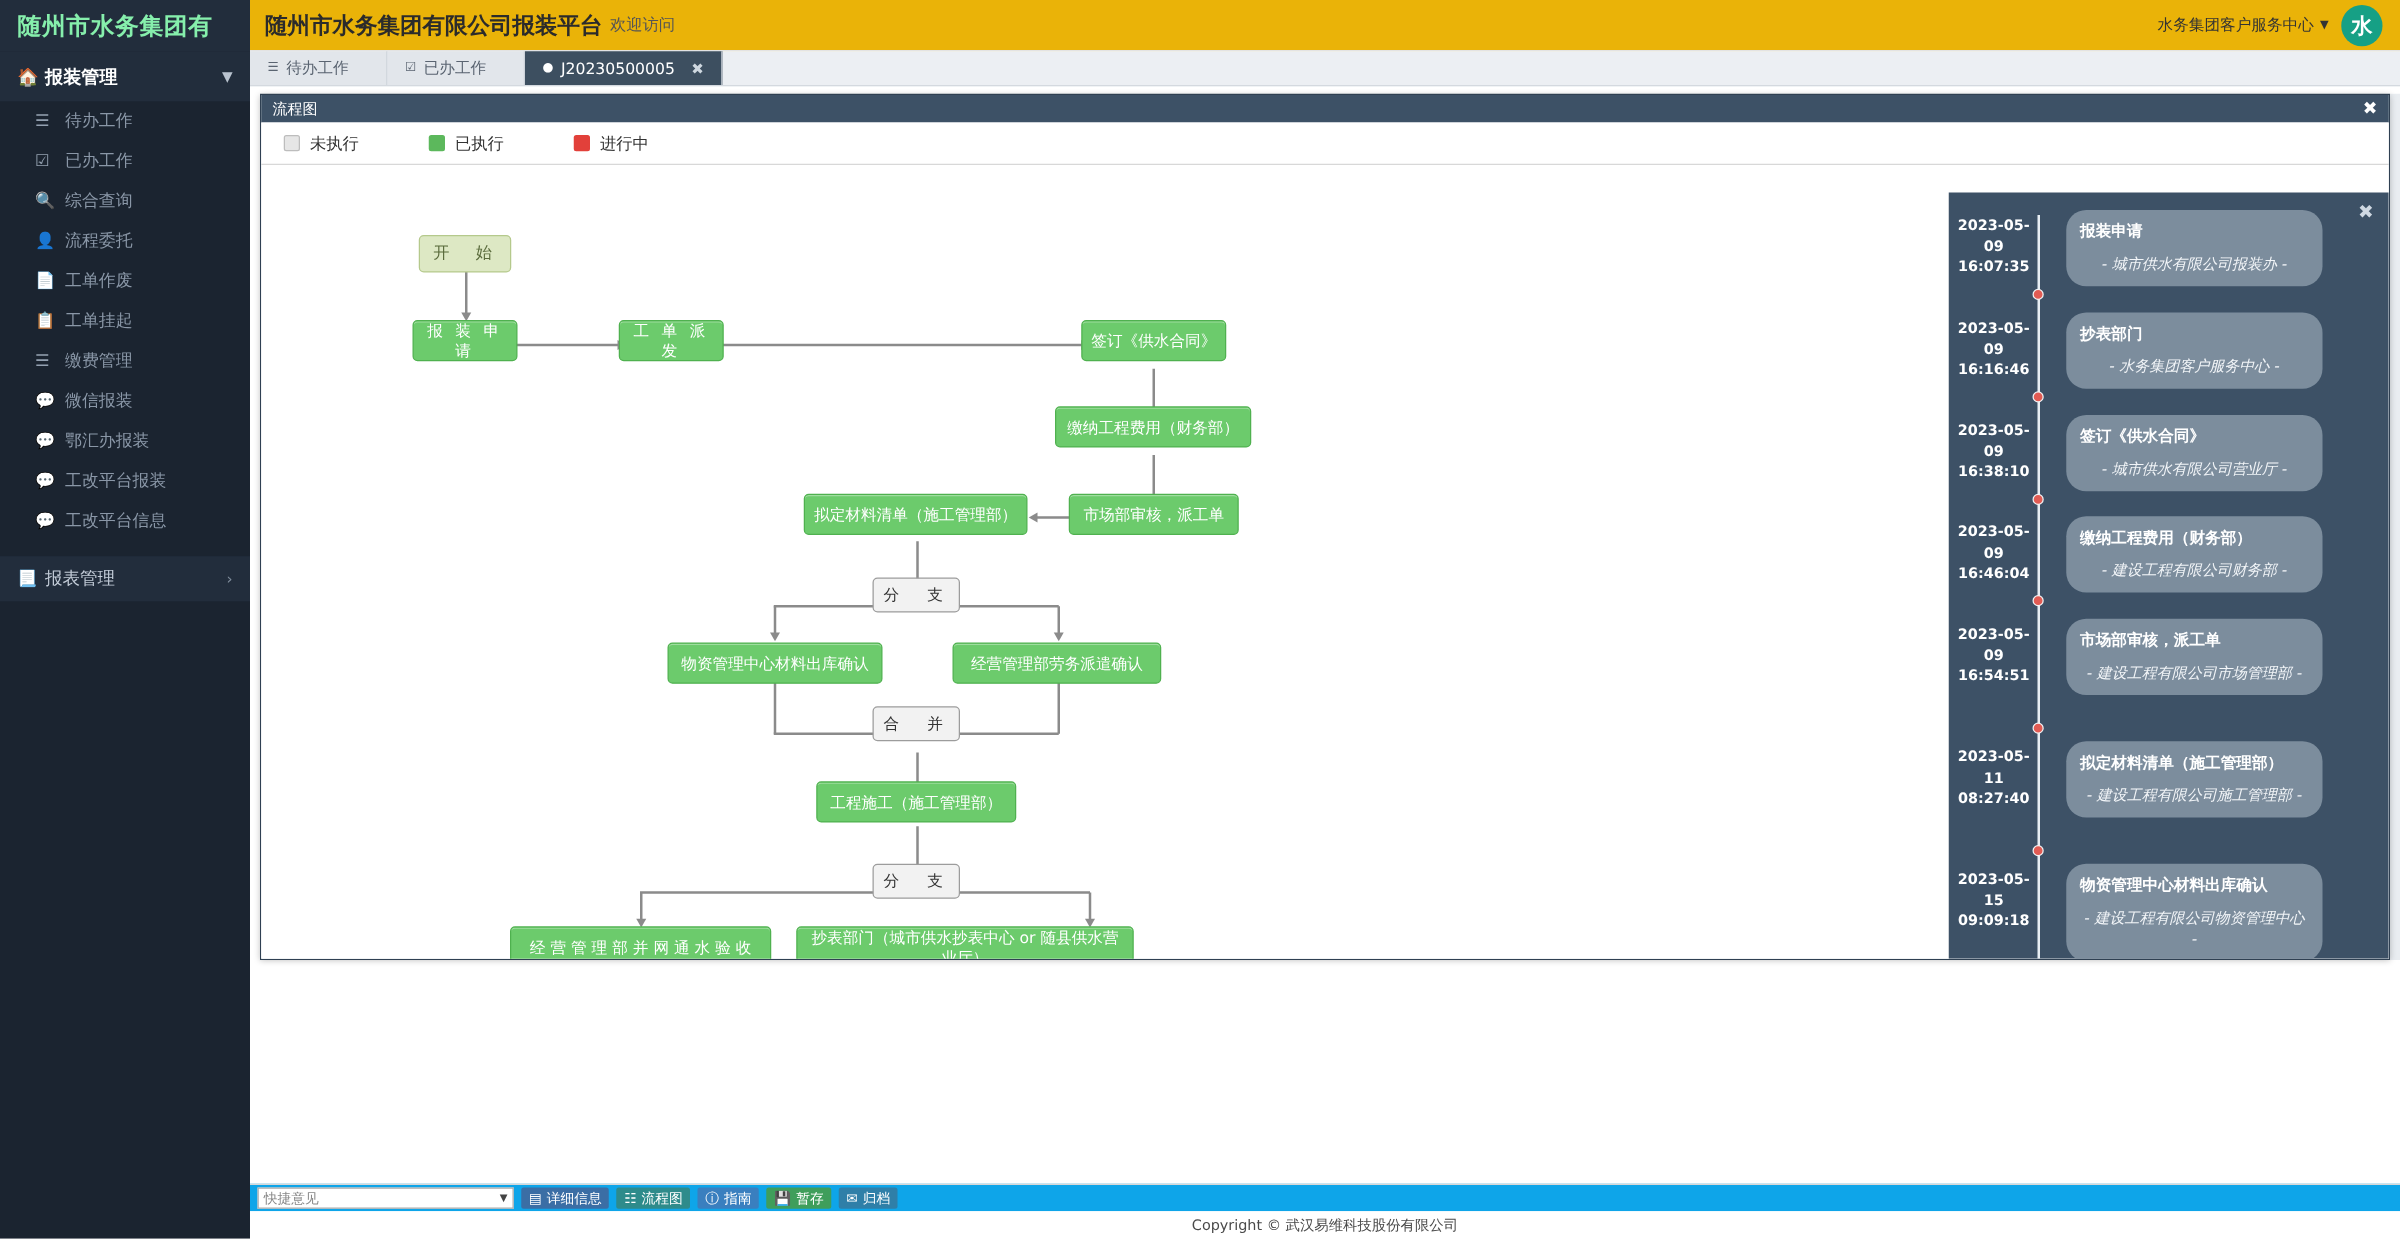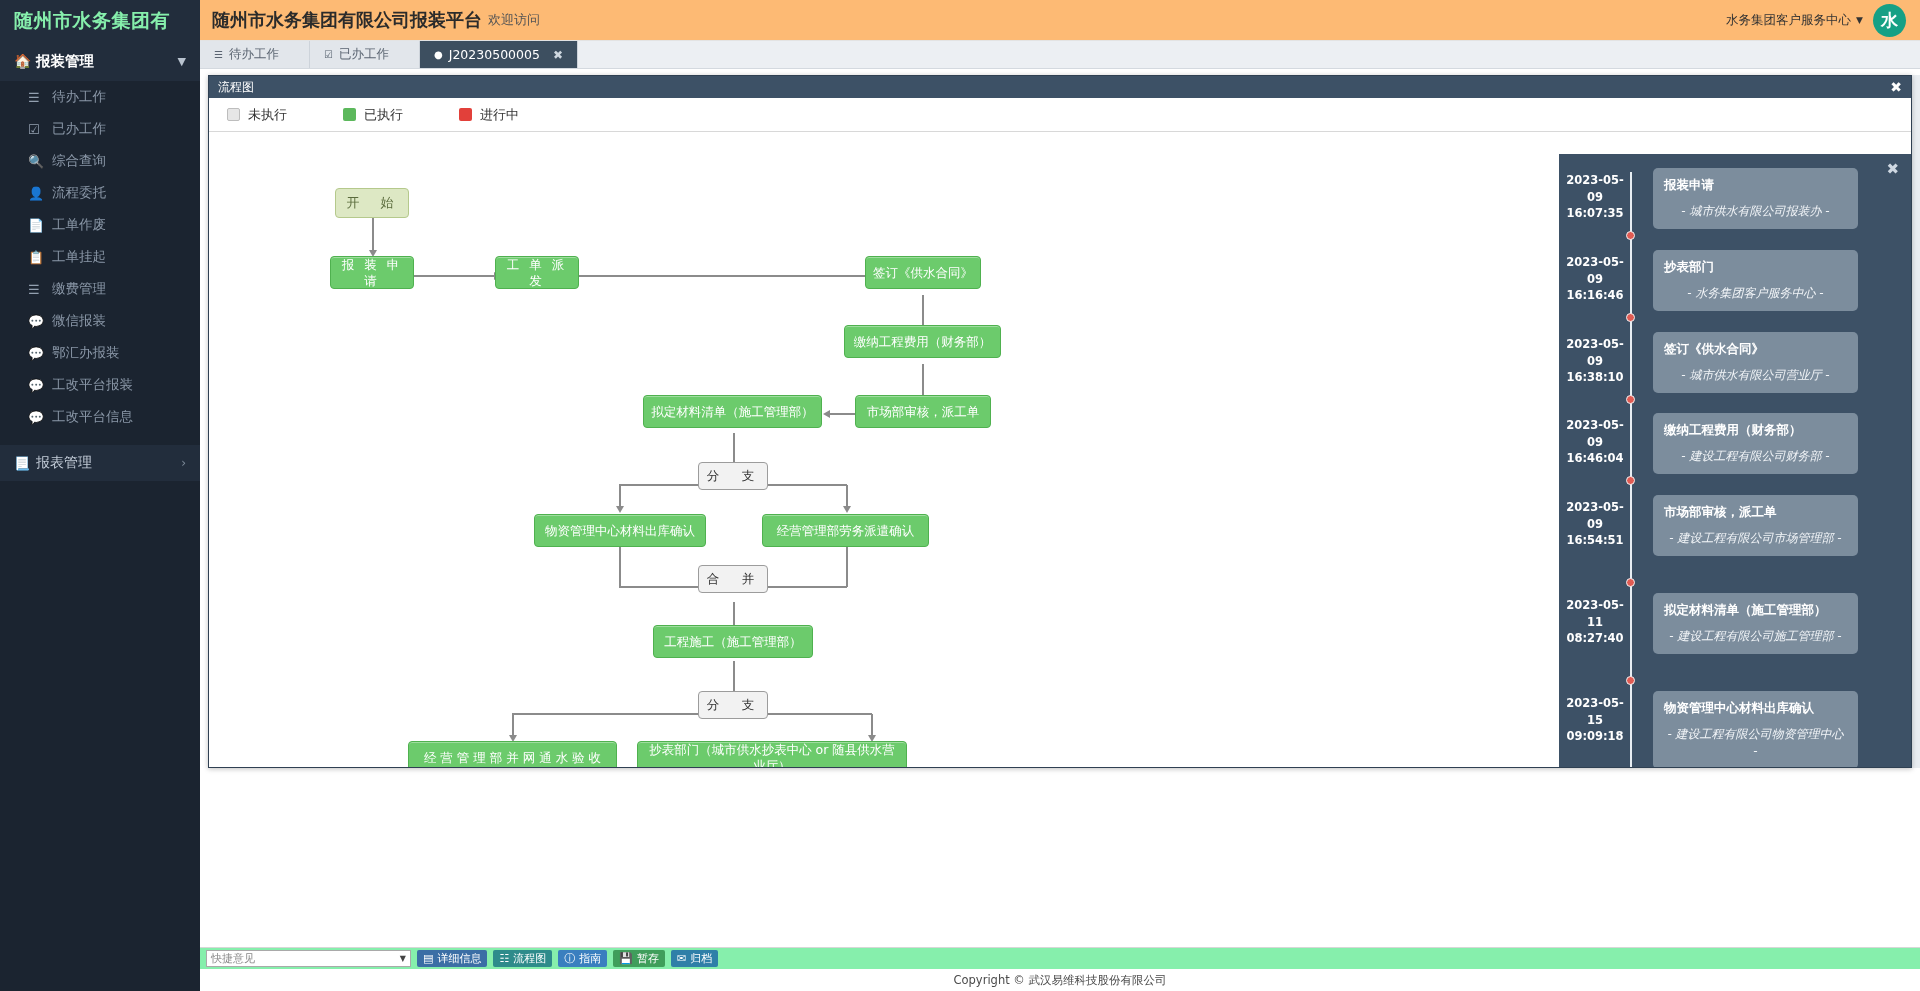--- a/index.html
+++ b/index.html
@@ -46,21 +46,21 @@
     height: 36px; background: #222d3c; color: #c3ccd8;
     padding-left: 14px; font-size: 14px; margin-top: 12px;
     justify-content: flex-start;
   }
   .nav-item.section .nicon { width: 22px; color: #c3ccd8; }
   .nav-item.section .arrow { margin-left: auto; margin-right: 14px; color:#7d8a99; font-size: 12px;}
 
   
   .topbar {
     position: absolute; left: 200px; top: 0; width: 1720px; height: 41px;
-    background: #fdba74; border-bottom: 1px solid #e3e3e3;
+    background: #eab308; border-bottom: 1px solid #e3e3e3;
     display: flex; align-items: center;
   }
   .topbar-title { margin-left: 12px; font-size: 18px; font-weight: bold; color: #2b2b2b; }
   .topbar-sub { margin-left: 6px; font-size: 13px; color: #555; }
   .topbar-right { margin-left: auto; display: flex; align-items: center; padding-right: 14px; }
   .user-name { font-size: 12.5px; color: #333; }
   .caret { margin-left: 5px; font-size: 9px; color: #333; }
   .avatar {
     margin-left: 10px; width: 33px; height: 33px; border-radius: 50%;
     background: #16a085; color: #fff; font-size: 17px; font-weight: bold;
@@ -142,30 +142,30 @@
   .tl-row { position: absolute; left: 0; width: 308px; display: flex; }
   .tl-time {
     width: 72px; text-align: center; color: #fff; font-size: 11.5px; font-weight: bold;
     line-height: 1.45; padding-top: 4px;
   }
   .tl-dot {
     position: absolute; left: 67px; width: 9px; height: 9px; border-radius: 50%;
     background: #e15b53; border: 1px solid #f1f3f5;
   }
   .tl-card {
-    margin-left: 22px; width: 205px; background: #7c8d9d; border-radius: 5px;
+    margin-left: 22px; width: 205px; background: #7c8d9d; border-radius: 16px;
     padding: 9px 11px; color: #fff;
   }
   .tl-card-title { font-size: 12.5px; font-weight: bold; margin-bottom: 9px; }
   .tl-card-org { font-size: 12px; font-style: italic; text-align: center; color: #f2f5f8; line-height:1.4; }
 
   
   .bottombar {
     position: absolute; left: 200px; bottom: 22px; width: 1720px; height: 22px;
-    background: #86efac; display: flex; align-items: center; padding-left: 6px; gap: 6px;
+    background: #0ea5e9; display: flex; align-items: center; padding-left: 6px; gap: 6px;
     border-top: 1px solid #d7d7d7;
   }
   .quick-select {
     width: 205px; height: 17px; font-size: 11px; border: 1px solid #a9a9a9;
     background: #fff; color: #888; display: flex; align-items: center;
     padding: 0 4px; justify-content: space-between;
   }
   .quick-select .ar { font-size: 8px; color: #444; }
   .btn {
     height: 17px; display: flex; align-items: center; gap: 4px;

